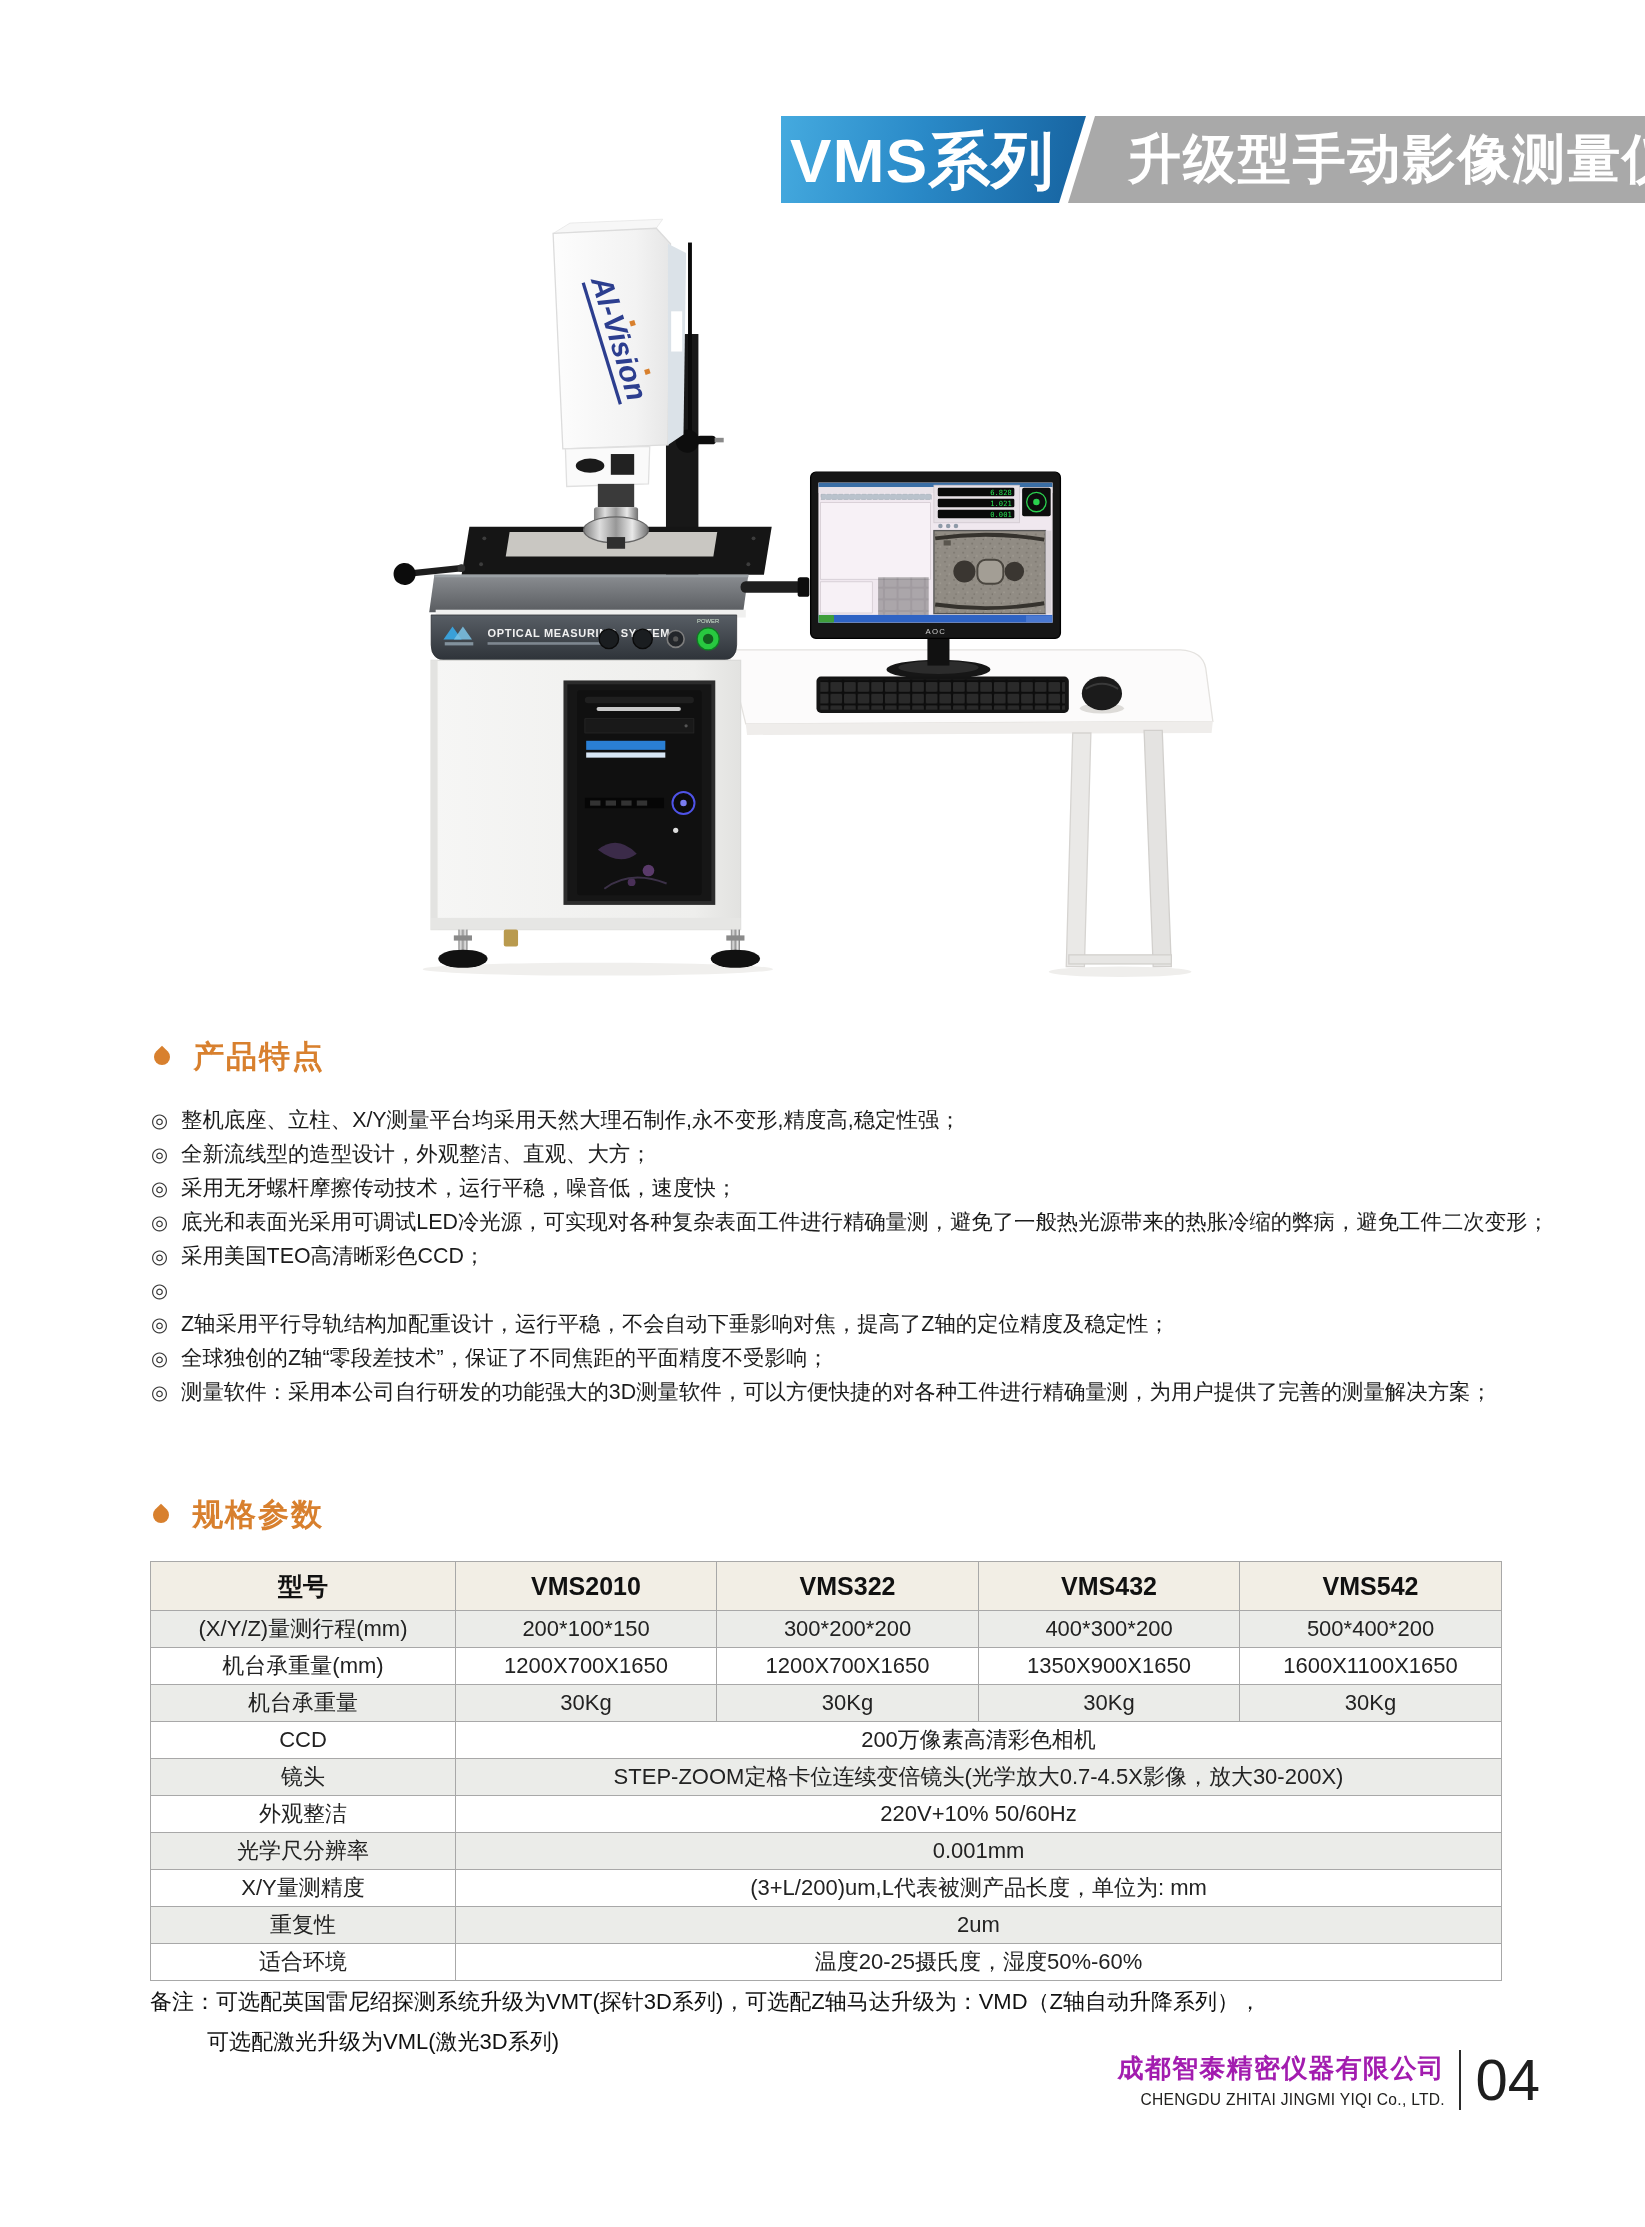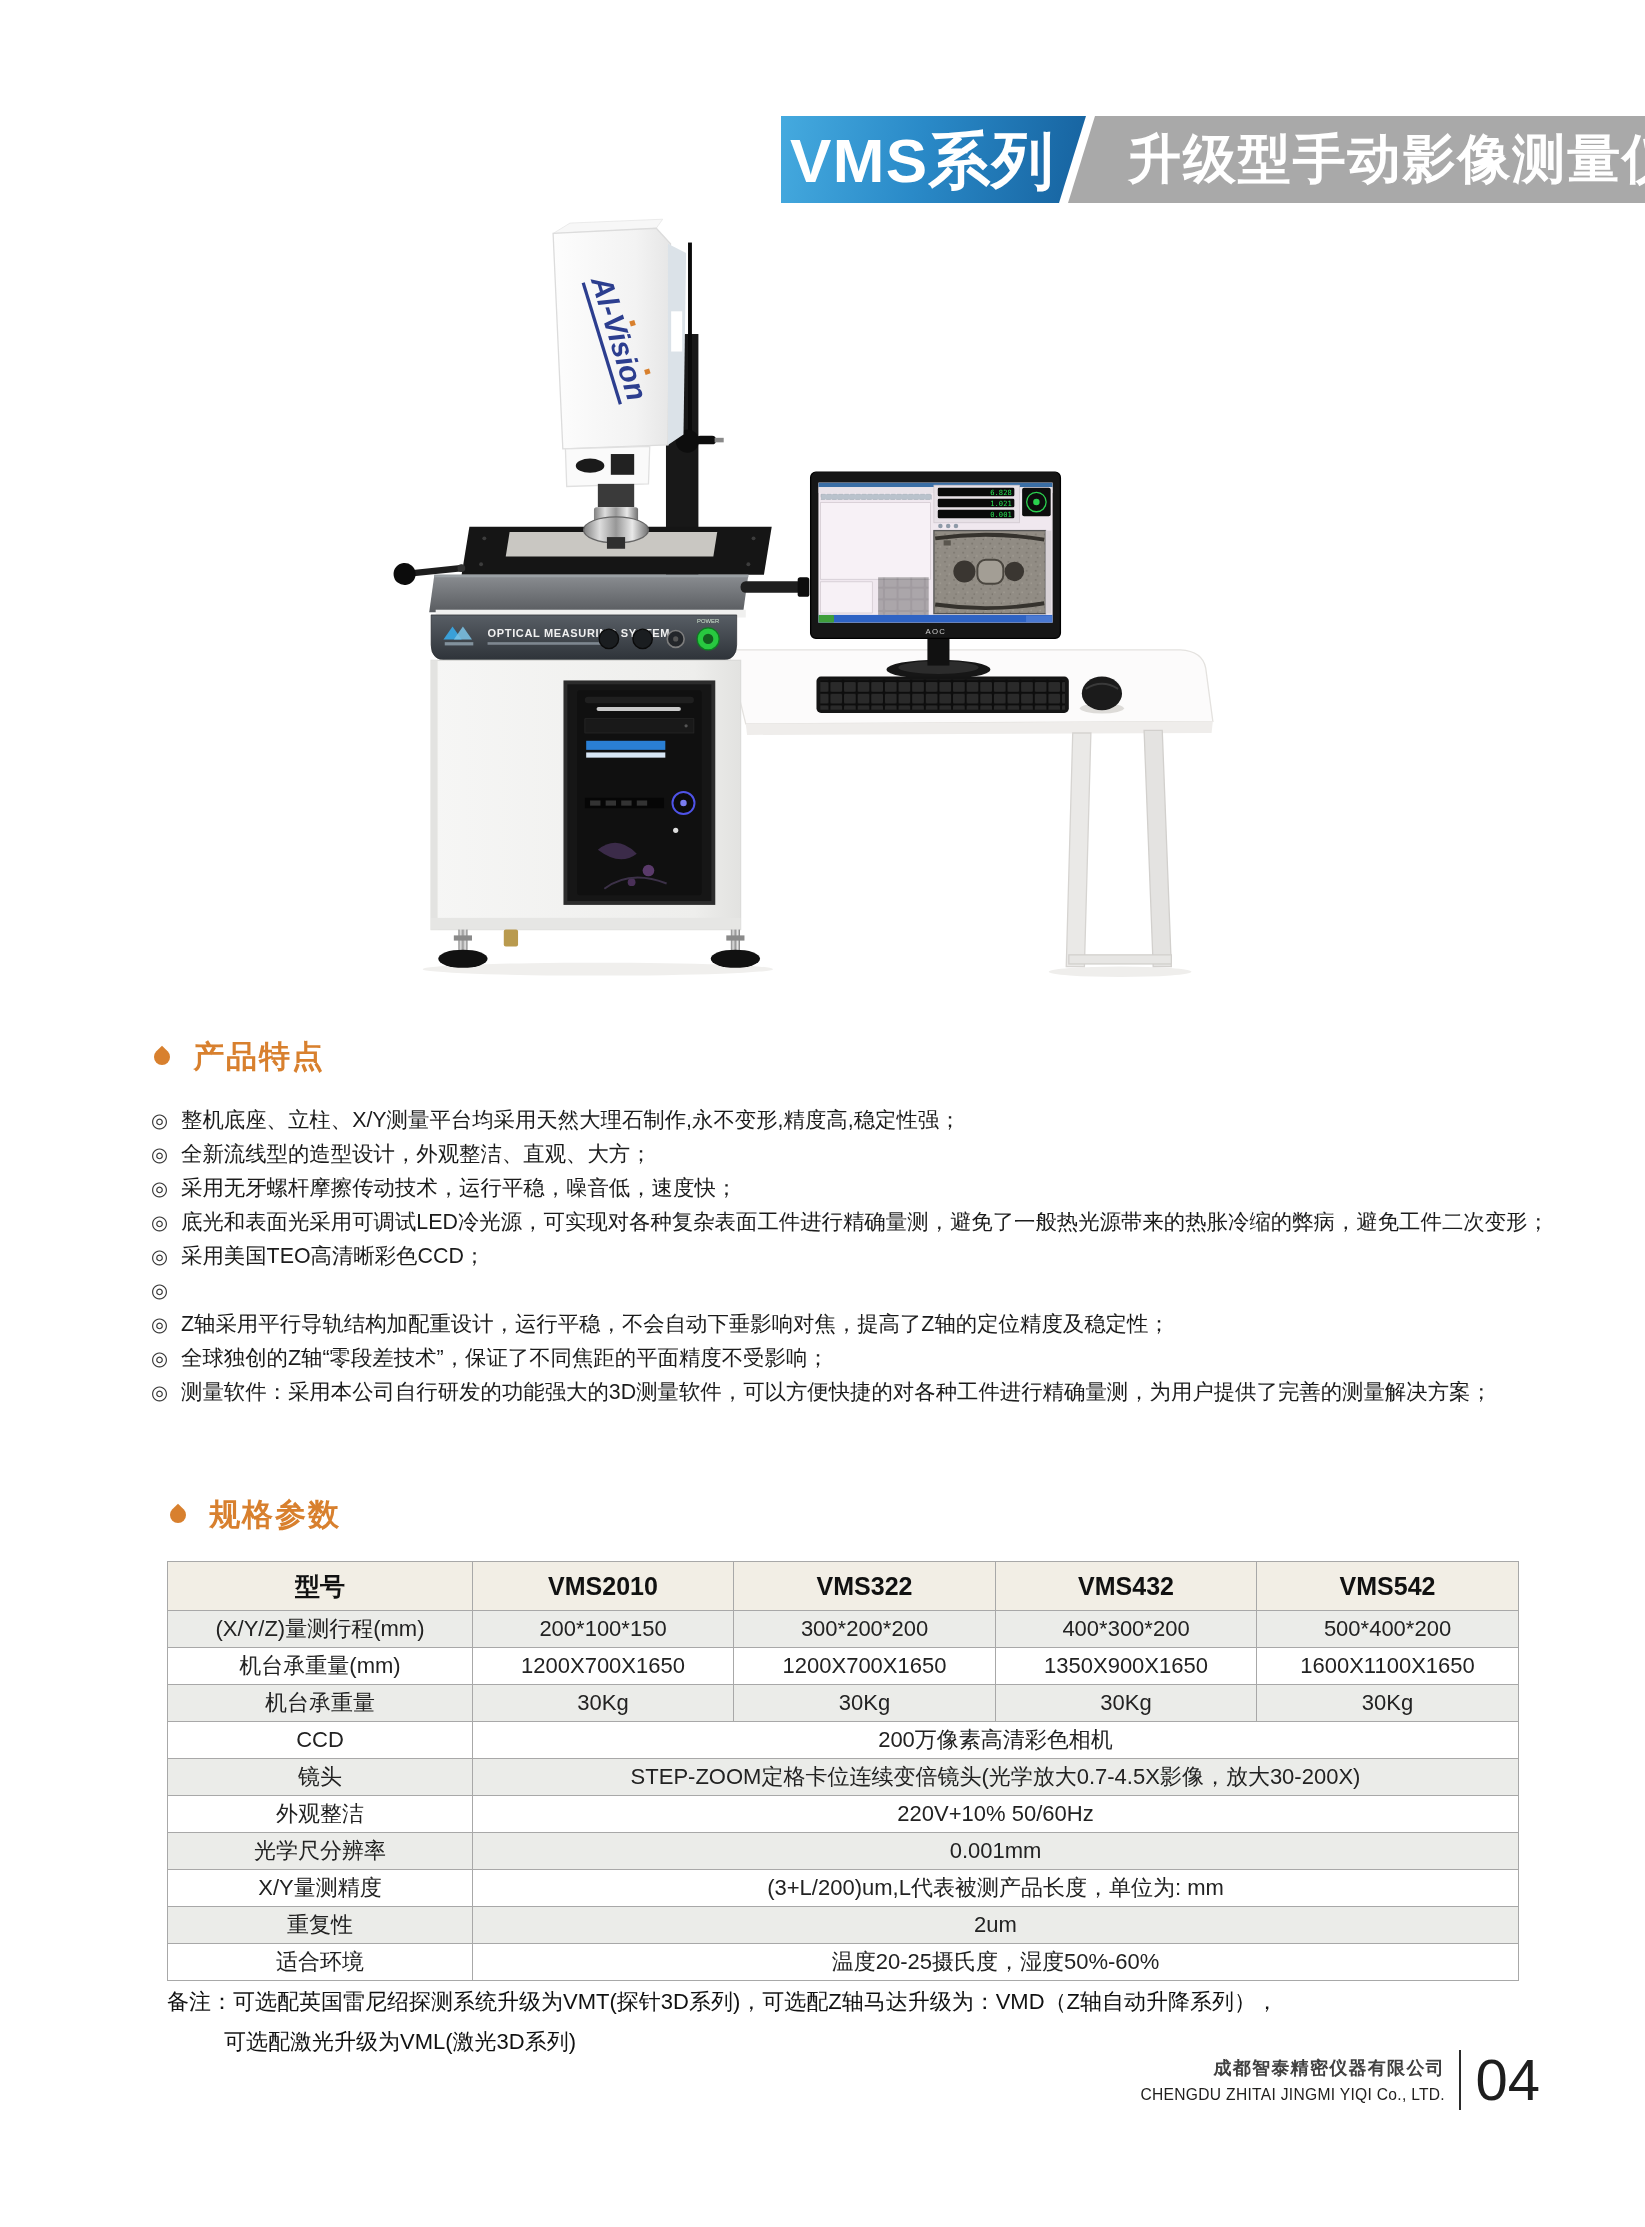--- a/index.html
+++ b/index.html
@@ -45,21 +45,21 @@
     flex:0 0 auto;margin:0 2.6px;
   }
   .features{position:absolute;left:151px;top:1010px;width:1428px;}
   .features ul{list-style:none;margin:22px 0 0 0;padding:0;}
   .features li{
     display:flex;align-items:flex-start;gap:13px;
     font-size:21.4px;line-height:34px;color:#1b1b1b;
   }
   .features li .bullet{font-size:19.5px;color:#333;line-height:34px;}
 
-  .specs{position:absolute;left:167px;top:1468px;width:1424px;}
+  .specs{position:absolute;left:150px;top:1468px;width:1424px;}
   .spec-table{
     margin-top:21px;width:1350px;border-collapse:collapse;table-layout:fixed;
   }
   .spec-table th,.spec-table td{
     border:0.6px solid #a8a8a8;text-align:center;vertical-align:middle;
     font-size:22px;color:#222;padding:0 23px;height:37px;
   }
   .spec-table thead th{
     height:49px;font-size:25px;font-weight:bold;background:#f2eee5;color:#111;
   }
@@ -70,21 +70,21 @@
     margin-top:1px;font-size:22px;line-height:40px;color:#111;
   }
   .notes .indent{padding-left:57px;}
 
   
   .footer{
     position:absolute;top:2050px;right:106px;
     display:flex;align-items:center;
   }
   .footer .company{text-align:right;}
-  .footer .cn{font-size:18px;font-weight:bold;color:#404040;letter-spacing:1.3px;}
+  .footer .cn{font-size:26px;font-weight:bold;color:#a21caf;letter-spacing:1.3px;}
   .footer .en{font-size:15.6px;color:#21201e;margin-top:5.2px;letter-spacing:0.3px;}
   .footer .divider{width:1.9px;height:60px;background:#2b2b2b;margin:0 14.3px;}
   .footer .pagenum{font-size:58px;color:#1e1e1e;line-height:58px;}
 </style>
 </head>
 <body>
 
 <div class="banner-blue" data-name="series-badge">
   <span data-name="series-title">VMS系列</span>
 </div>

